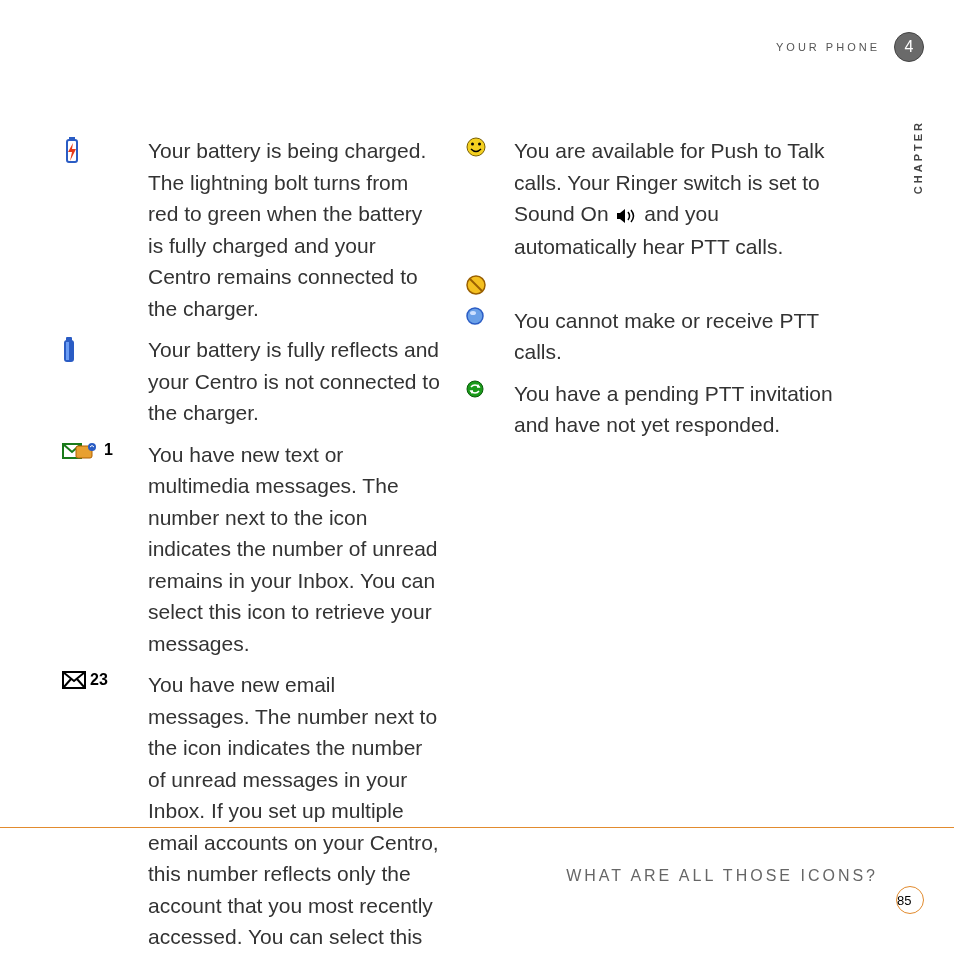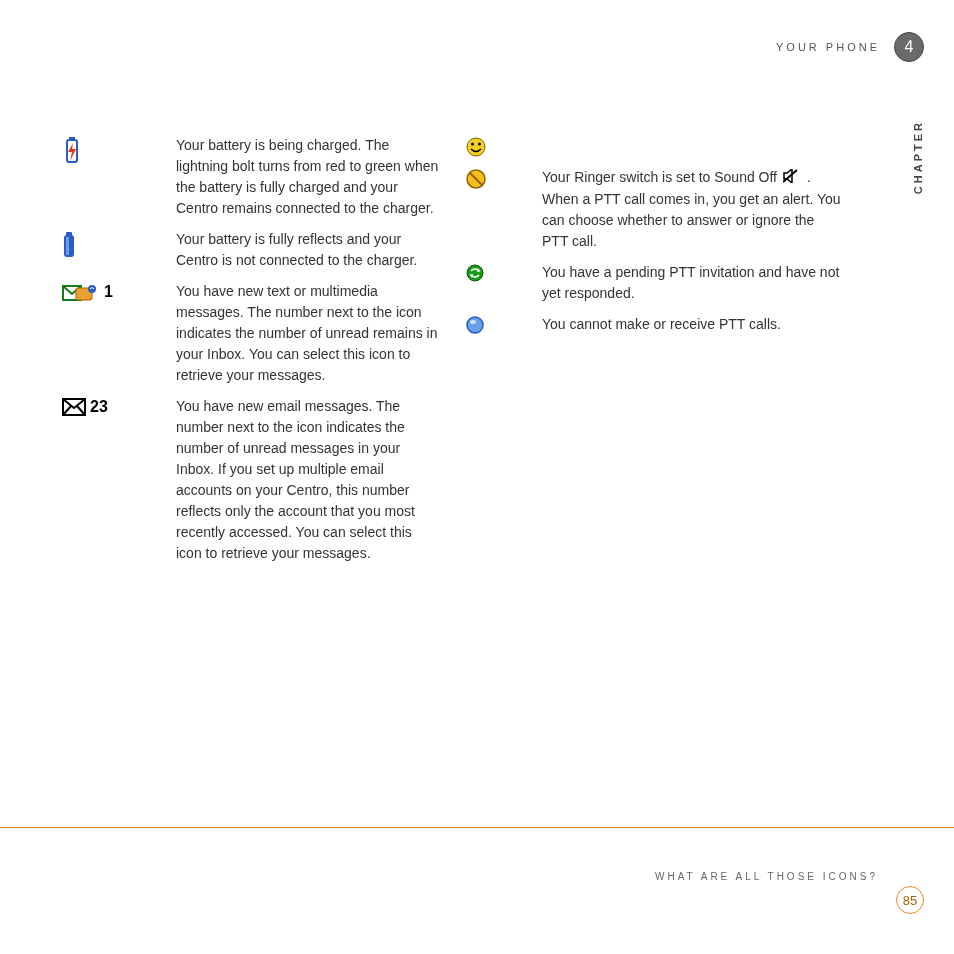--- a/index.html
+++ b/index.html
@@ -67,24 +67,23 @@
   }
   .icon-cell {
     width: 74px;
     flex-shrink: 0;
     display: flex;
     align-items: flex-start;
     gap: 4px;
     padding-top: 2px;
   }
   .desc {
-    font-size: 14px;
+    font-size: 21px;
     line-height: 1.5;
     color: #333;
-    margin-left: 28px;
   }
   .count {
     font-weight: bold;
     font-size: 16px;
     color: #000;
   }
   .footer {
     position: absolute;
     bottom: 40px;
     left: 0;
@@ -92,33 +91,32 @@
     border-top: 1px solid #e28b2e;
     padding-top: 10px;
     display: flex;
     justify-content: flex-end;
     align-items: center;
     gap: 18px;
     padding-right: 30px;
   }
   .footer-text {
     letter-spacing: 3px;
-    font-size: 10px;
+    font-size: 16px;
     color: #666;
   }
   .page-badge {
     width: 28px;
     height: 28px;
     border: 1.5px solid #e28b2e;
     border-radius: 50%;
     display: flex;
     align-items: center;
-    justify-content: center;
     font-size: 13px;
-    color: #a16207;
+    color: #000000;
     margin-top: 48px;
   }
   .inline-icon {
     display: inline-block;
     vertical-align: middle;
     margin: 0 2px;
   }
 </style>
 </head>
 <body>
@@ -189,61 +187,61 @@
 
     <div class="row">
       <div class="icon-cell" style="width:36px">
         <svg width="20" height="20" viewBox="0 0 20 20">
             <circle cx="10" cy="10" r="9" fill="#f4d020" stroke="#7a6000" stroke-width="1"></circle>
             <circle cx="6.5" cy="7" r="1.5" fill="#000"></circle>
             <circle cx="13.5" cy="7" r="1.5" fill="#000"></circle>
             <path d="M5 12 Q10 17 15 12" fill="none" stroke="#000" stroke-width="1.5"></path>
           </svg>
       </div>
+      <div class="desc">
+        <span>You are available for Push to Talk calls. Your Ringer switch is set to Sound On </span>
+        <span class="inline-icon"><svg width="20" height="14" viewBox="0 0 20 14">
+              <path d="M1 4 L4 4 L9 0 L9 14 L4 10 L1 10 Z" fill="#000"></path>
+              <path d="M12 3 Q15 7 12 11 M15 1 Q20 7 15 13" fill="none" stroke="#000" stroke-width="1.5"></path>
+            </svg></span>
+        <span> and you automatically hear PTT calls.</span>
+      </div>
     </div>
 
     <div class="row">
       <div class="icon-cell" style="width:36px">
         <svg width="20" height="20" viewBox="0 0 20 20">
             <circle cx="10" cy="10" r="9" fill="#f4c020" stroke="#9a6000" stroke-width="1.5"></circle>
             <line x1="4" y1="4" x2="16" y2="16" stroke="#9a6000" stroke-width="2"></line>
           </svg>
       </div>
-      <div class="desc">
-        <span>Your Ringer switch is set to Sound Off </span>
-        <span class="inline-icon"><svg width="18" height="14" viewBox="0 0 18 14">
-              <path d="M1 4 L4 4 L9 0 L9 14 L4 10 L1 10 Z" fill="none" stroke="#000" stroke-width="1.5"></path>
-              <line x1="0" y1="13" x2="14" y2="1" stroke="#000" stroke-width="2"></line>
-            </svg></span>
-        <span>. When a PTT call comes in, you get an alert. You can choose whether to answer or ignore the PTT call.</span>
-      </div>
-    </div>
-
+    </div>
+
+
+    <div class="row">
+      <div class="icon-cell" style="width:36px">
+        <svg width="18" height="18" viewBox="0 0 18 18">
+            <circle cx="9" cy="9" r="8" fill="#6aa0e8" stroke="#2a5cc4" stroke-width="1.5"></circle>
+            <ellipse cx="7" cy="6" rx="3" ry="2" fill="#cde0ff"></ellipse>
+          </svg>
+      </div>
+      <div class="desc">You cannot make or receive PTT calls.</div>
+    </div>
 
     <div class="row">
       <div class="icon-cell" style="width:36px">
         <svg width="18" height="18" viewBox="0 0 18 18">
             <circle cx="9" cy="9" r="8" fill="#1a9a1a" stroke="#0a5a0a" stroke-width="1"></circle>
             <path d="M5 7 A5 5 0 0 1 13 7 L11 7 M13 11 A5 5 0 0 1 5 11 L7 11" fill="none" stroke="#fff" stroke-width="1.5"></path>
             <path d="M12 4 L14 7 L11 7 Z M6 14 L4 11 L7 11 Z" fill="#fff"></path>
           </svg>
       </div>
       <div class="desc">You have a pending PTT invitation and have not yet responded.</div>
     </div>
 
-    <div class="row">
-      <div class="icon-cell" style="width:36px">
-        <svg width="18" height="18" viewBox="0 0 18 18">
-            <circle cx="9" cy="9" r="8" fill="#6aa0e8" stroke="#2a5cc4" stroke-width="1.5"></circle>
-            <ellipse cx="7" cy="6" rx="3" ry="2" fill="#cde0ff"></ellipse>
-          </svg>
-      </div>
-      <div class="desc">You cannot make or receive PTT calls.</div>
-    </div>
-
   </div>
 </div>
 
 <div class="footer">
   <span class="footer-text">WHAT ARE ALL THOSE ICONS?</span>
   <div class="page-badge">
       <span>85</span>
     </div>
 </div>
 

